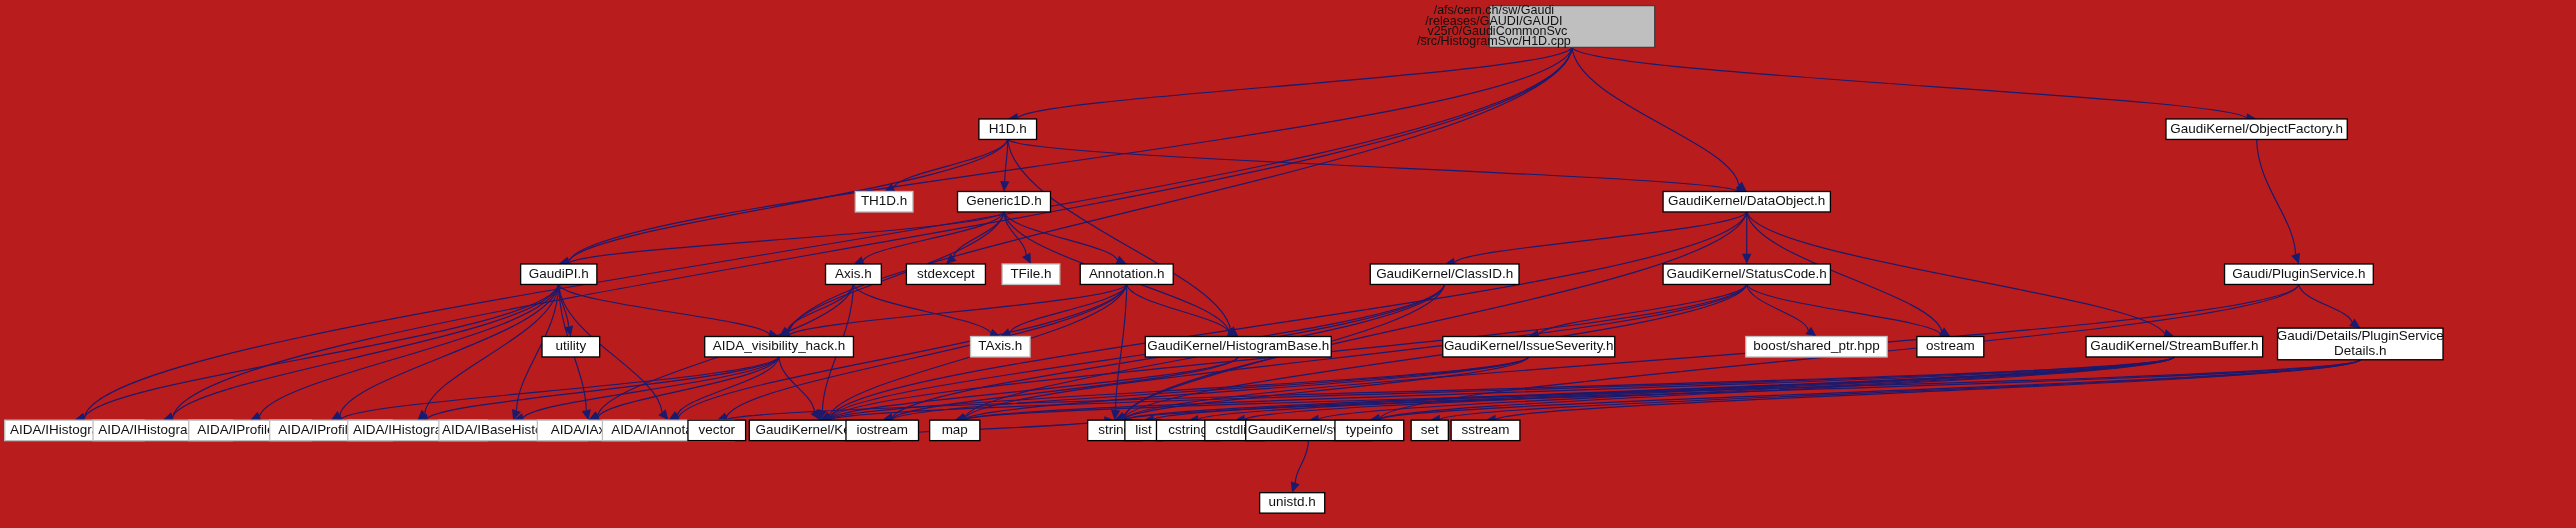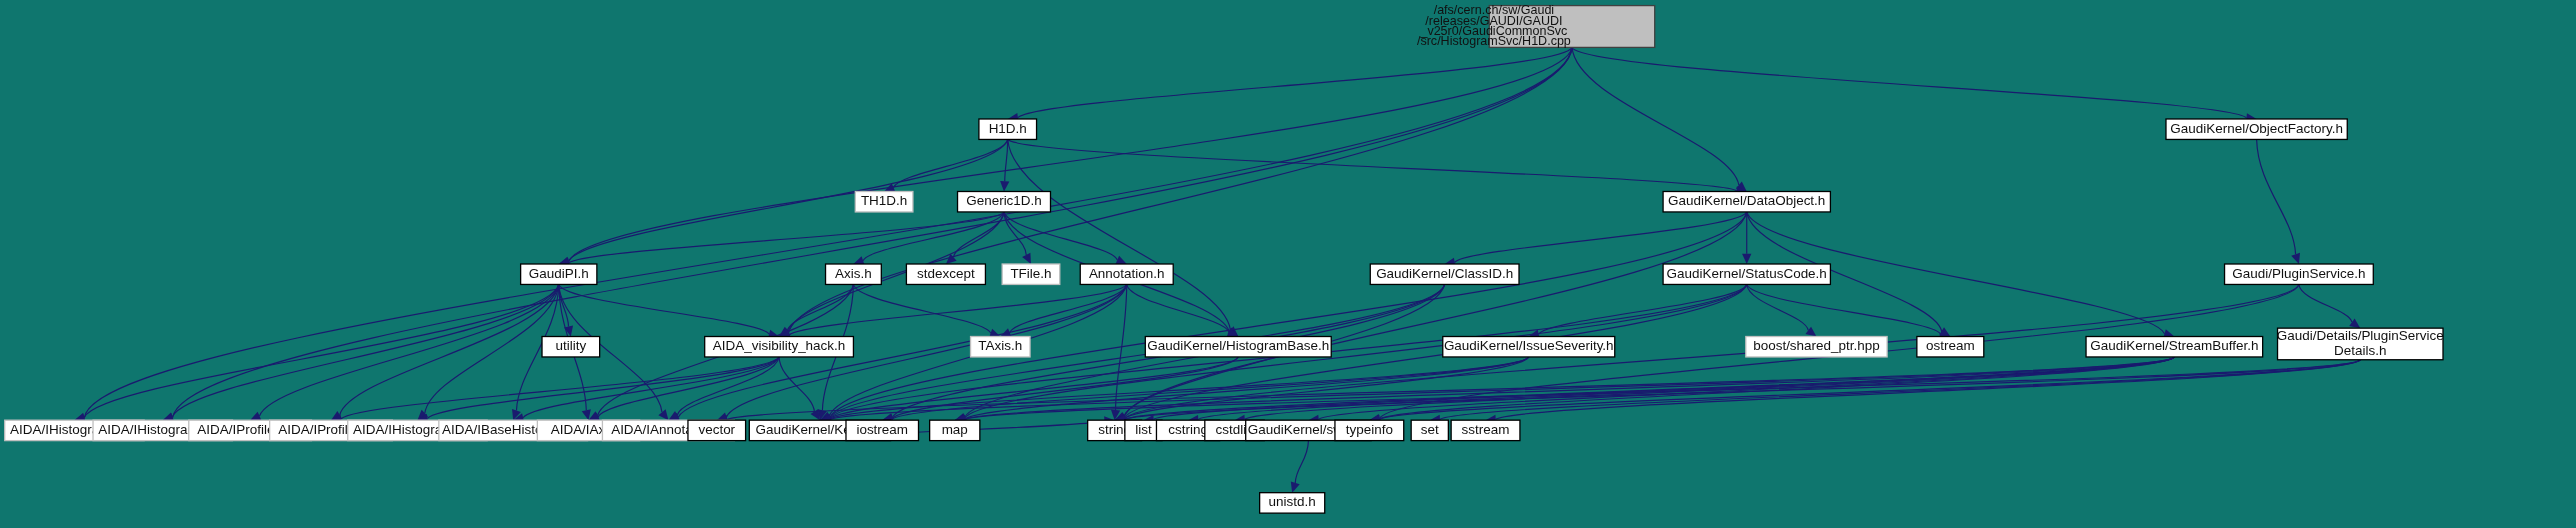--- a/index.html
+++ b/index.html
@@ -1,17 +1,17 @@
 <!DOCTYPE html>
 <html style="font-size:15px"><head>
 <meta charset="utf-8">
 <style>
   html,body{margin:0;padding:0;background:#ffffff;}
   body{font-family:"Liberation Sans",sans-serif;}
-  #graph-root{position:relative;width:2576px;height:528px;background:#0f766e;overflow:hidden;}
+  #graph-root{position:relative;width:2576px;height:528px;background:#b91c1c;overflow:hidden;}
   svg{position:absolute;left:0;top:0;width:2576px;height:528px;}
   .node-rect{fill:#ffffff;stroke:#000000;stroke-width:1.4;}
   .node-rect.ext{stroke:#bfbfbf;}
   .node-rect.root{fill:#bfbfbf;stroke:#404040;stroke-width:1.4;}
   .node-label{font-family:"Liberation Sans",sans-serif;font-size:14.5px;fill:#111111;
       text-anchor:middle;dominant-baseline:middle;}
   .node-label.small{font-size:13.5px;}
   .edge{fill:none;stroke:#1a1a6e;stroke-width:1.25;}
   .arrow-head{fill:#1a1a6e;stroke:none;}
 </style>

